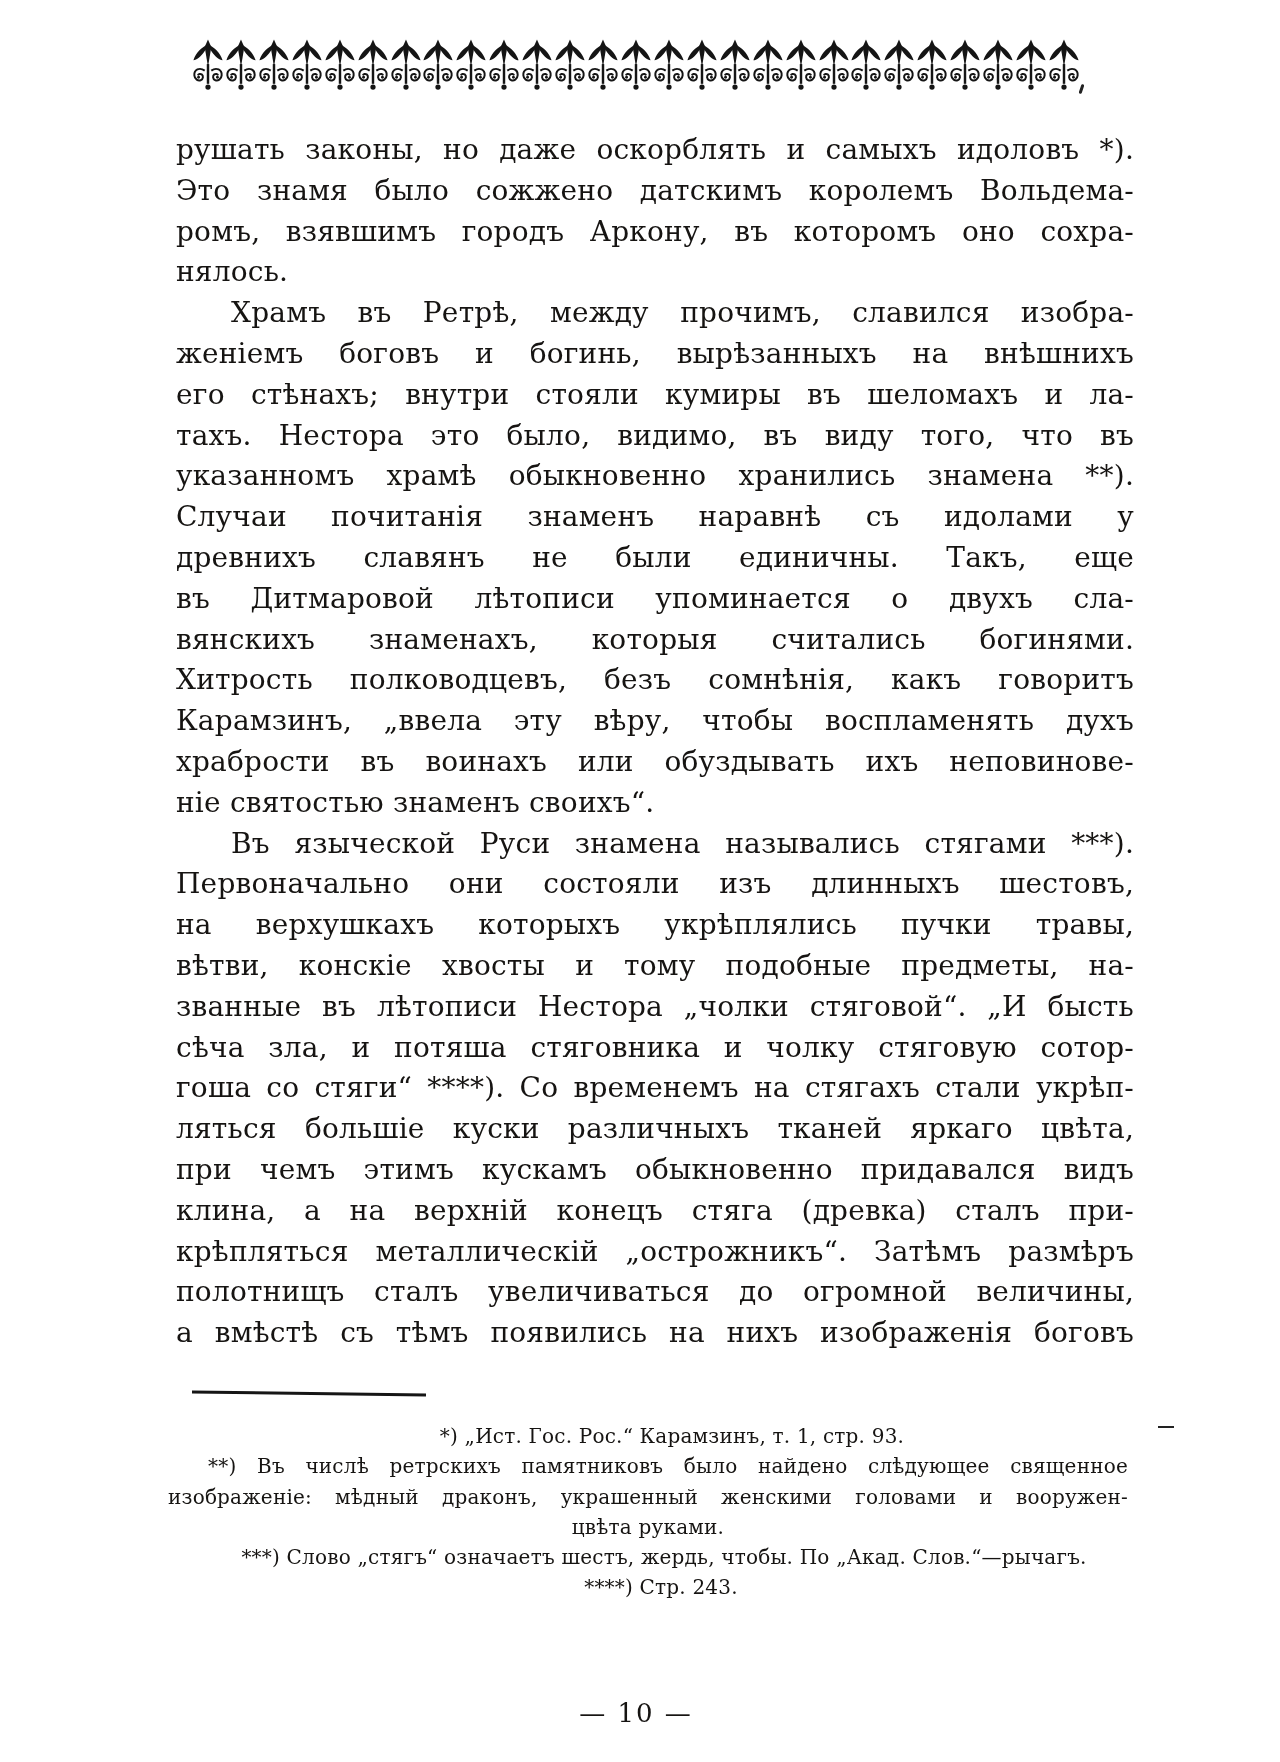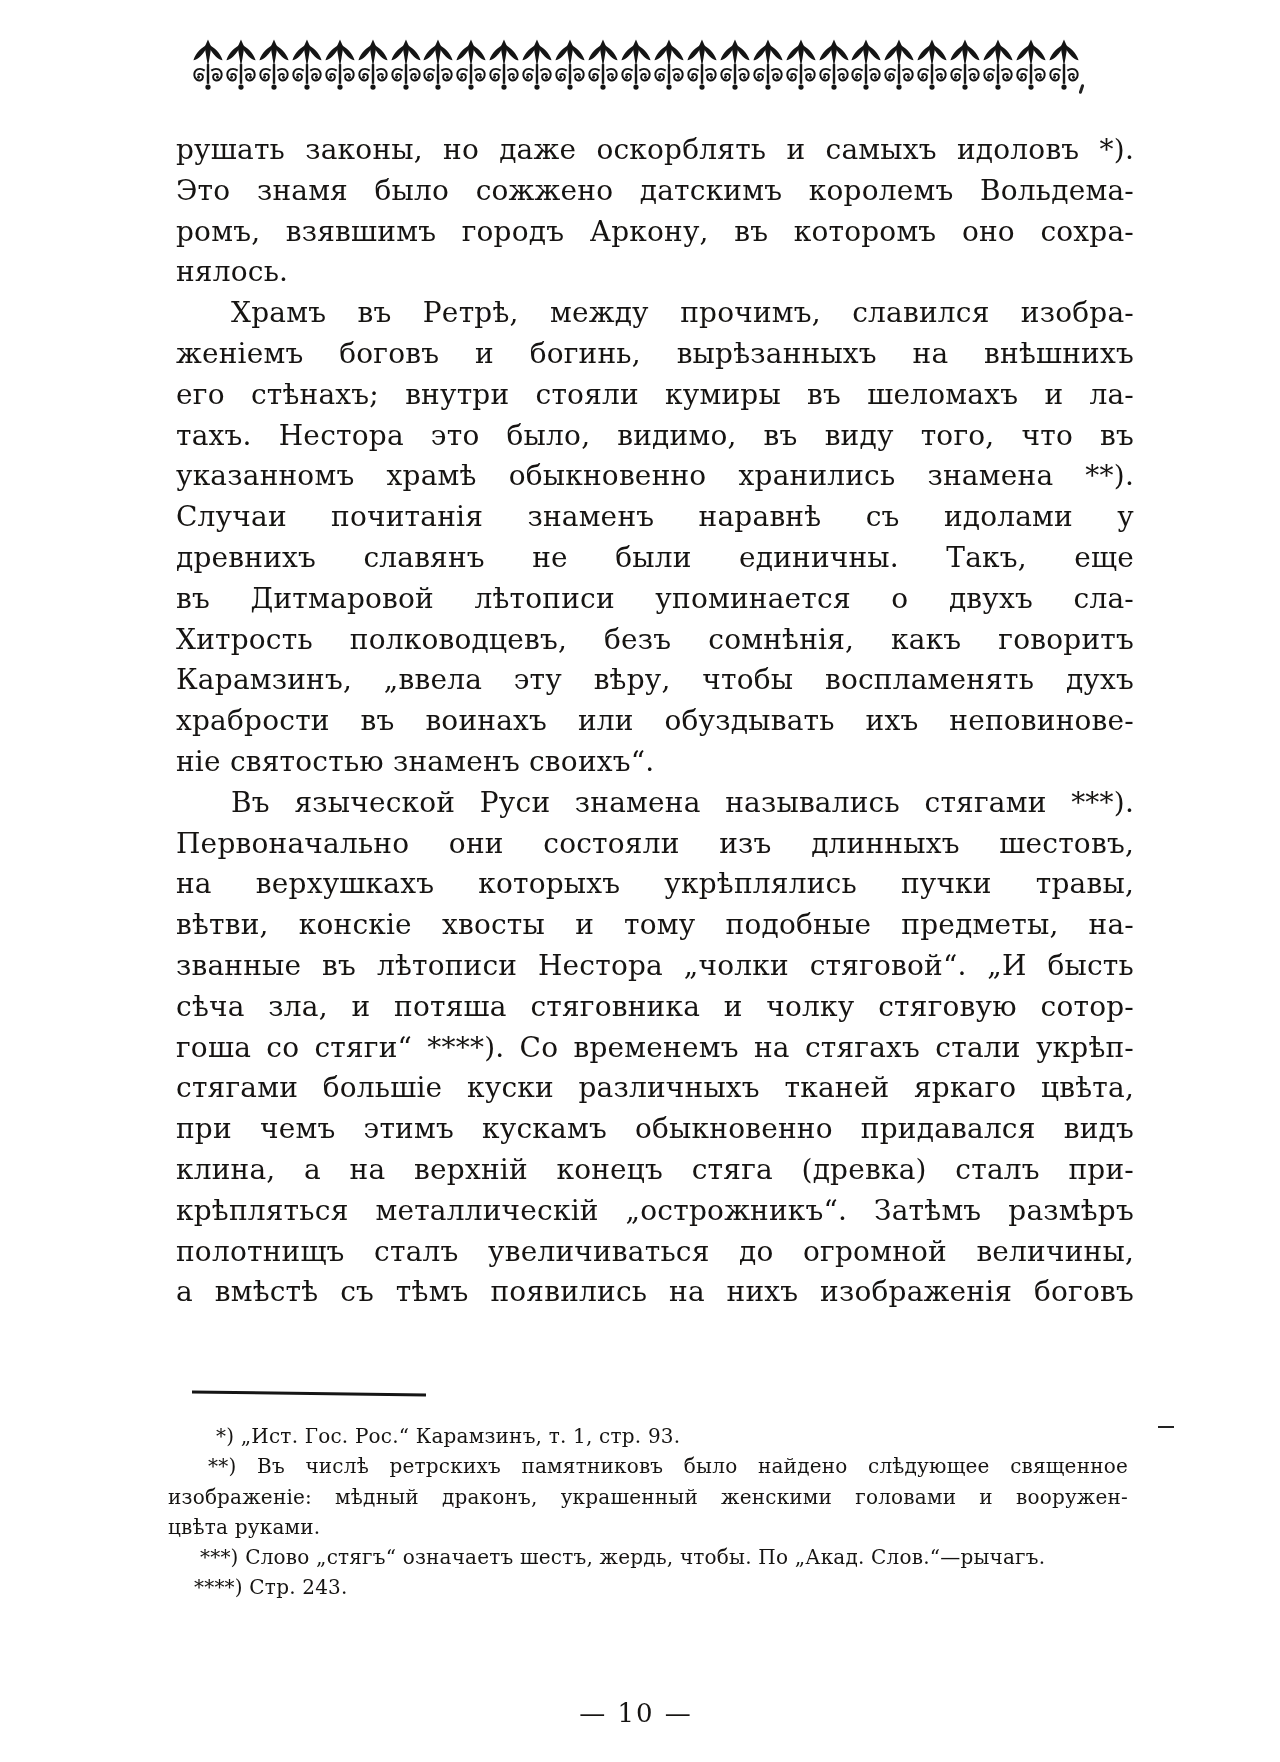--- a/index.html
+++ b/index.html
@@ -34,21 +34,21 @@
   .fn-rule{
     position:absolute;top:1392px;left:192px;width:234px;height:3px;
     background:#151515;transform:rotate(0.7deg);
   }
   
   .footnotes{
     position:absolute;top:1421px;left:168px;width:960px;
   }
   .fn-line{
     height:30.3px;line-height:30.3px;font-size:20px;letter-spacing:0.2px;
-    text-align:left;
+    text-align:center;
   }
   .fn-line.j{text-align:justify;text-align-last:justify;}
   .fi1{text-indent:48px;}
   .fi2{text-indent:40px;}
   .fi3{text-indent:32px;}
   .fi4{text-indent:26px;}
   
   .page-number{
     position:absolute;top:1696px;left:176px;width:920px;
     text-align:center;font-size:26px;line-height:34px;letter-spacing:2px;
@@ -374,32 +374,33 @@
     <div class="body-line j">ромъ, взявшимъ городъ Аркону, въ которомъ оно сохра-</div>
     <div class="body-line">нялось.</div>
     <div class="body-line j ind">Храмъ въ Ретрѣ, между прочимъ, славился изобра-</div>
     <div class="body-line j">женіемъ боговъ и богинь, вырѣзанныхъ на внѣшнихъ</div>
     <div class="body-line j">его стѣнахъ; внутри стояли кумиры въ шеломахъ и ла-</div>
     <div class="body-line j">тахъ. Нестора это было, видимо, въ виду того, что въ</div>
     <div class="body-line j">указанномъ храмѣ обыкновенно хранились знамена **).</div>
     <div class="body-line j">Случаи почитанія знаменъ наравнѣ съ идолами у</div>
     <div class="body-line j">древнихъ славянъ не были единичны. Такъ, еще</div>
     <div class="body-line j">въ Дитмаровой лѣтописи упоминается о двухъ сла-</div>
+    <div class="body-line j">вянскихъ знаменахъ, которыя считались богинями.</div>
     <div class="body-line j">Хитрость полководцевъ, безъ сомнѣнія, какъ говоритъ</div>
     <div class="body-line j">Карамзинъ, „ввела эту вѣру, чтобы воспламенять духъ</div>
     <div class="body-line j">храбрости въ воинахъ или обуздывать ихъ неповинове-</div>
     <div class="body-line">ніе святостью знаменъ своихъ“.</div>
     <div class="body-line j ind">Въ языческой Руси знамена назывались стягами ***).</div>
     <div class="body-line j">Первоначально они состояли изъ длинныхъ шестовъ,</div>
     <div class="body-line j">на верхушкахъ которыхъ укрѣплялись пучки травы,</div>
     <div class="body-line j">вѣтви, конскіе хвосты и тому подобные предметы, на-</div>
     <div class="body-line j">званные въ лѣтописи Нестора „чолки стяговой“. „И бысть</div>
     <div class="body-line j">сѣча зла, и потяша стяговника и чолку стяговую сотор-</div>
     <div class="body-line j">гоша со стяги“ ****). Со временемъ на стягахъ стали укрѣп-</div>
-    <div class="body-line j">стягами большіе куски различныхъ тканей яркаго цвѣта,</div>
+    <div class="body-line j">ляться большіе куски различныхъ тканей яркаго цвѣта,</div>
     <div class="body-line j">при чемъ этимъ кускамъ обыкновенно придавался видъ</div>
     <div class="body-line j">клина, а на верхній конецъ стяга (древка) сталъ при-</div>
     <div class="body-line j">крѣпляться металлическій „острожникъ“. Затѣмъ размѣръ</div>
     <div class="body-line j">полотнищъ сталъ увеличиваться до огромной величины,</div>
     <div class="body-line j">а вмѣстѣ съ тѣмъ появились на нихъ изображенія боговъ</div>
   </div>
 
   <div class="fn-rule"></div>
   <div class="artifact-dash"></div>
 

